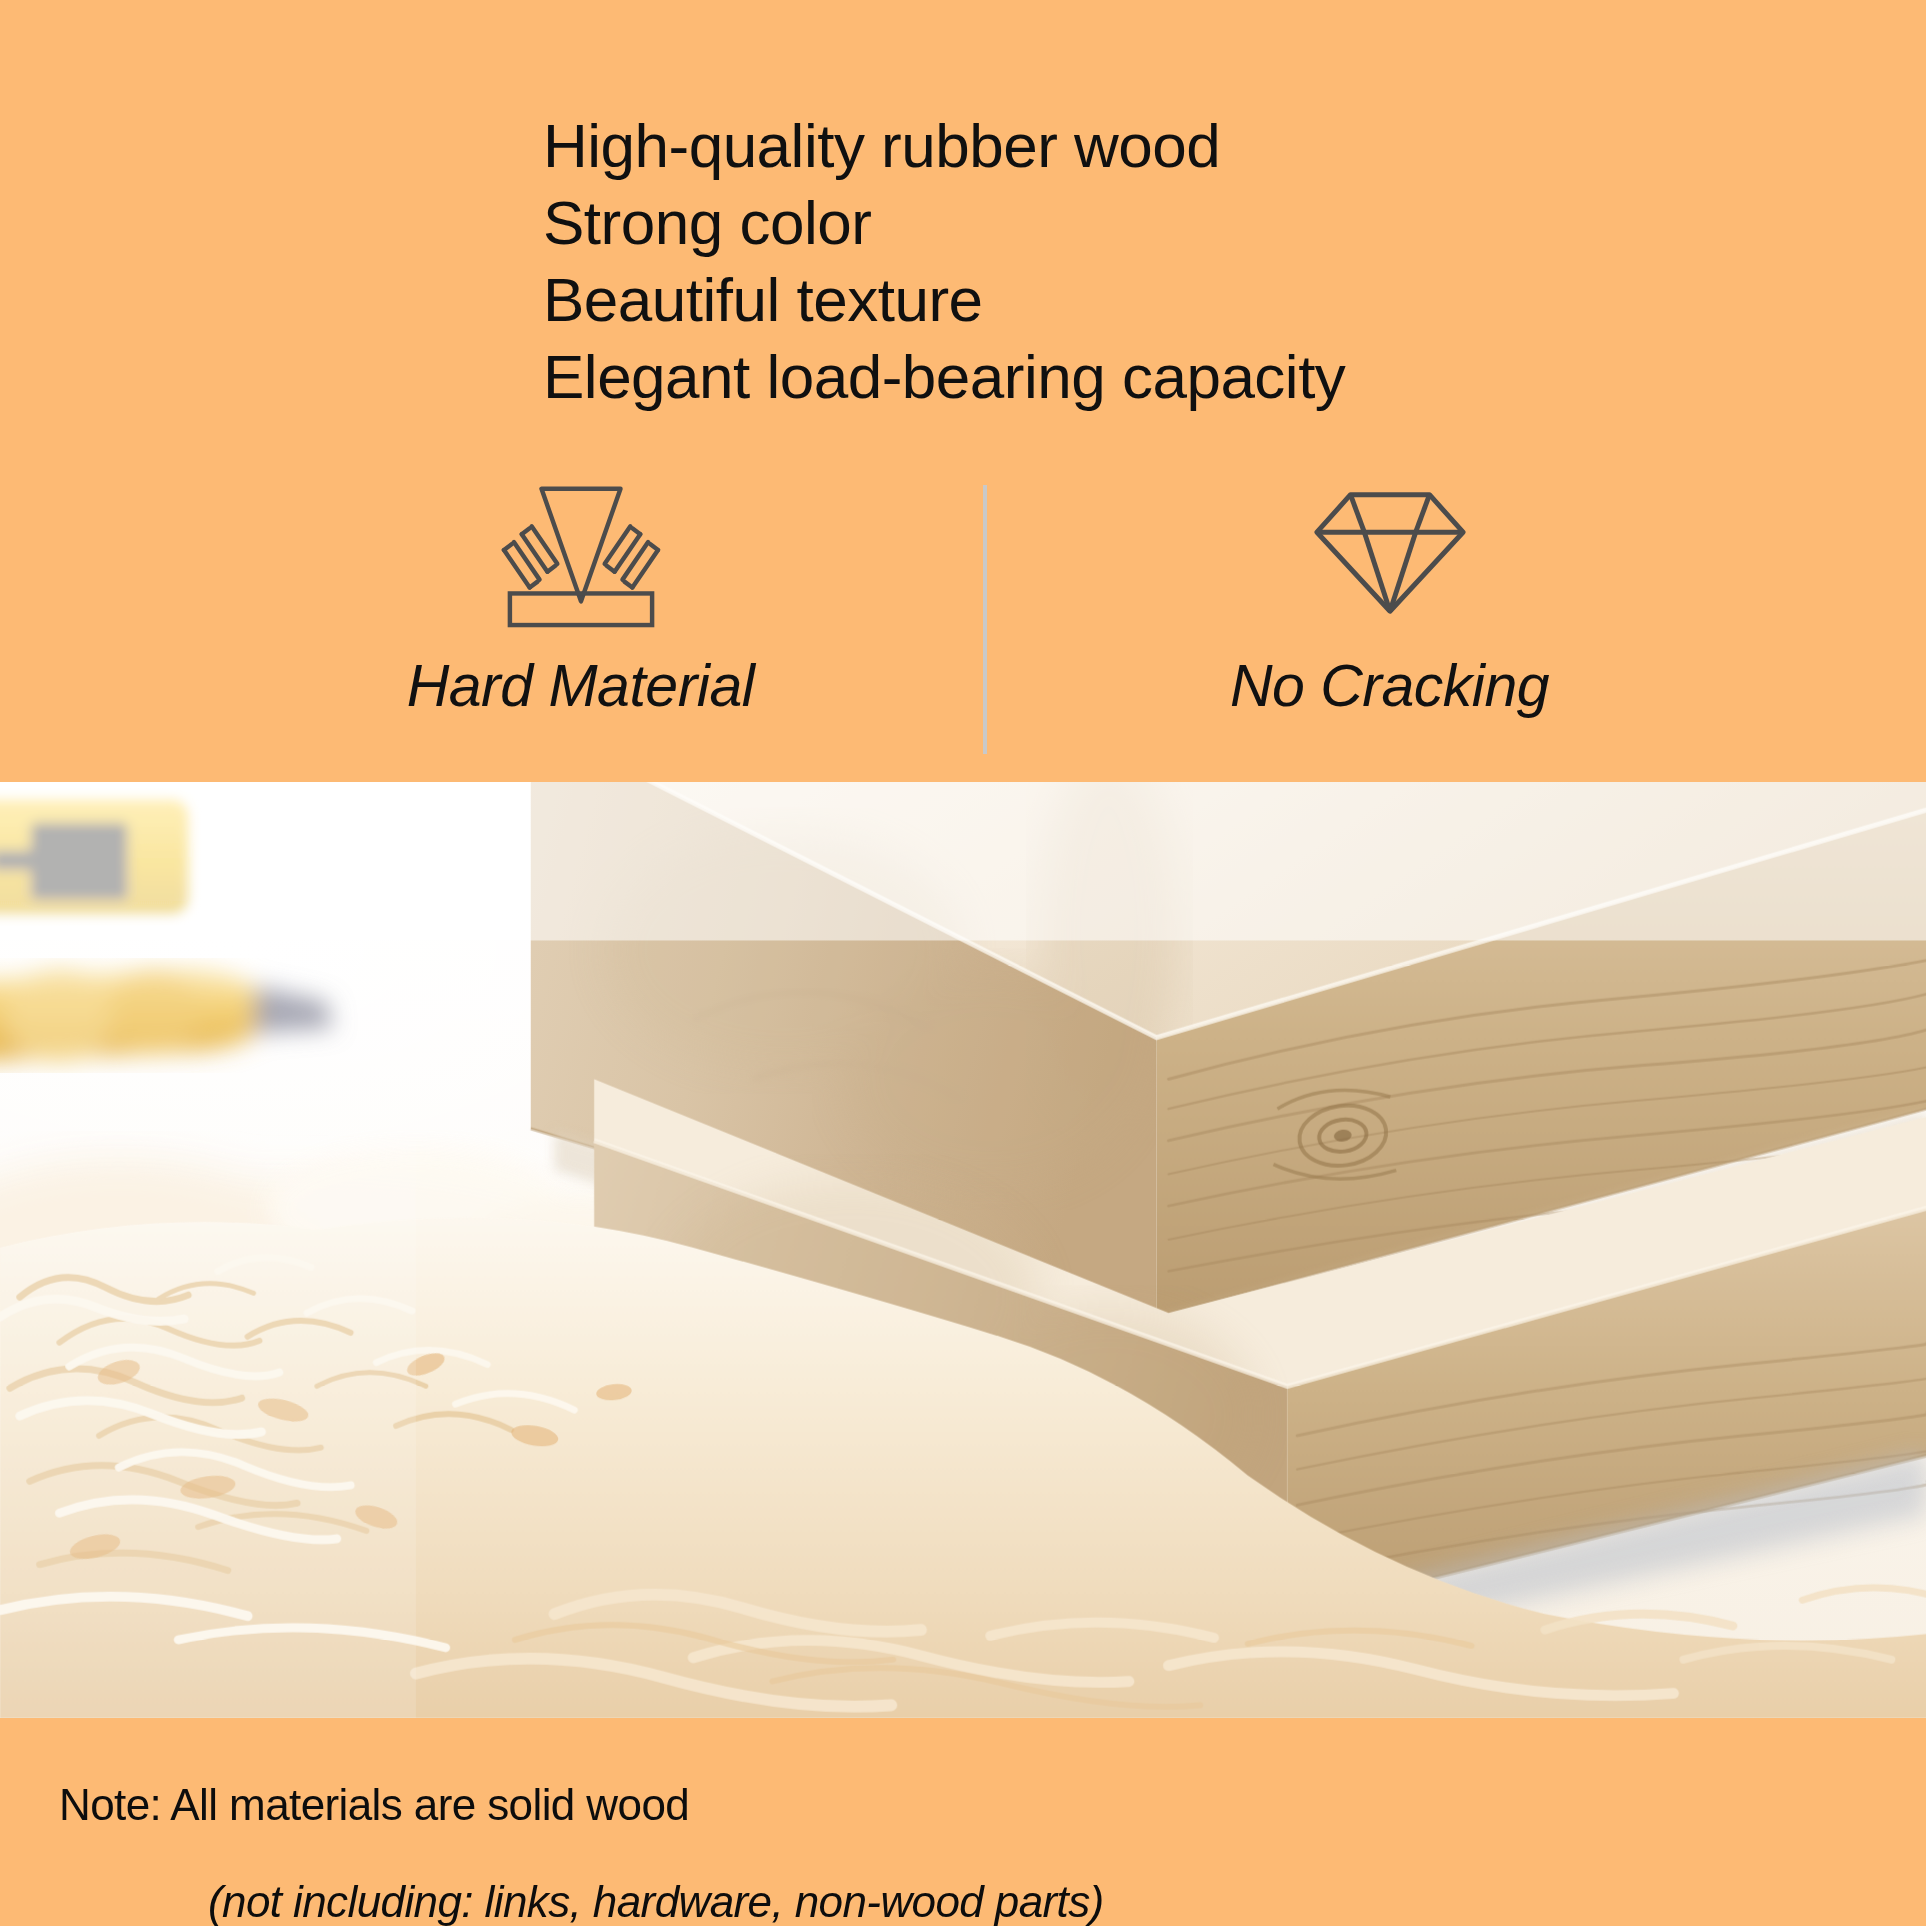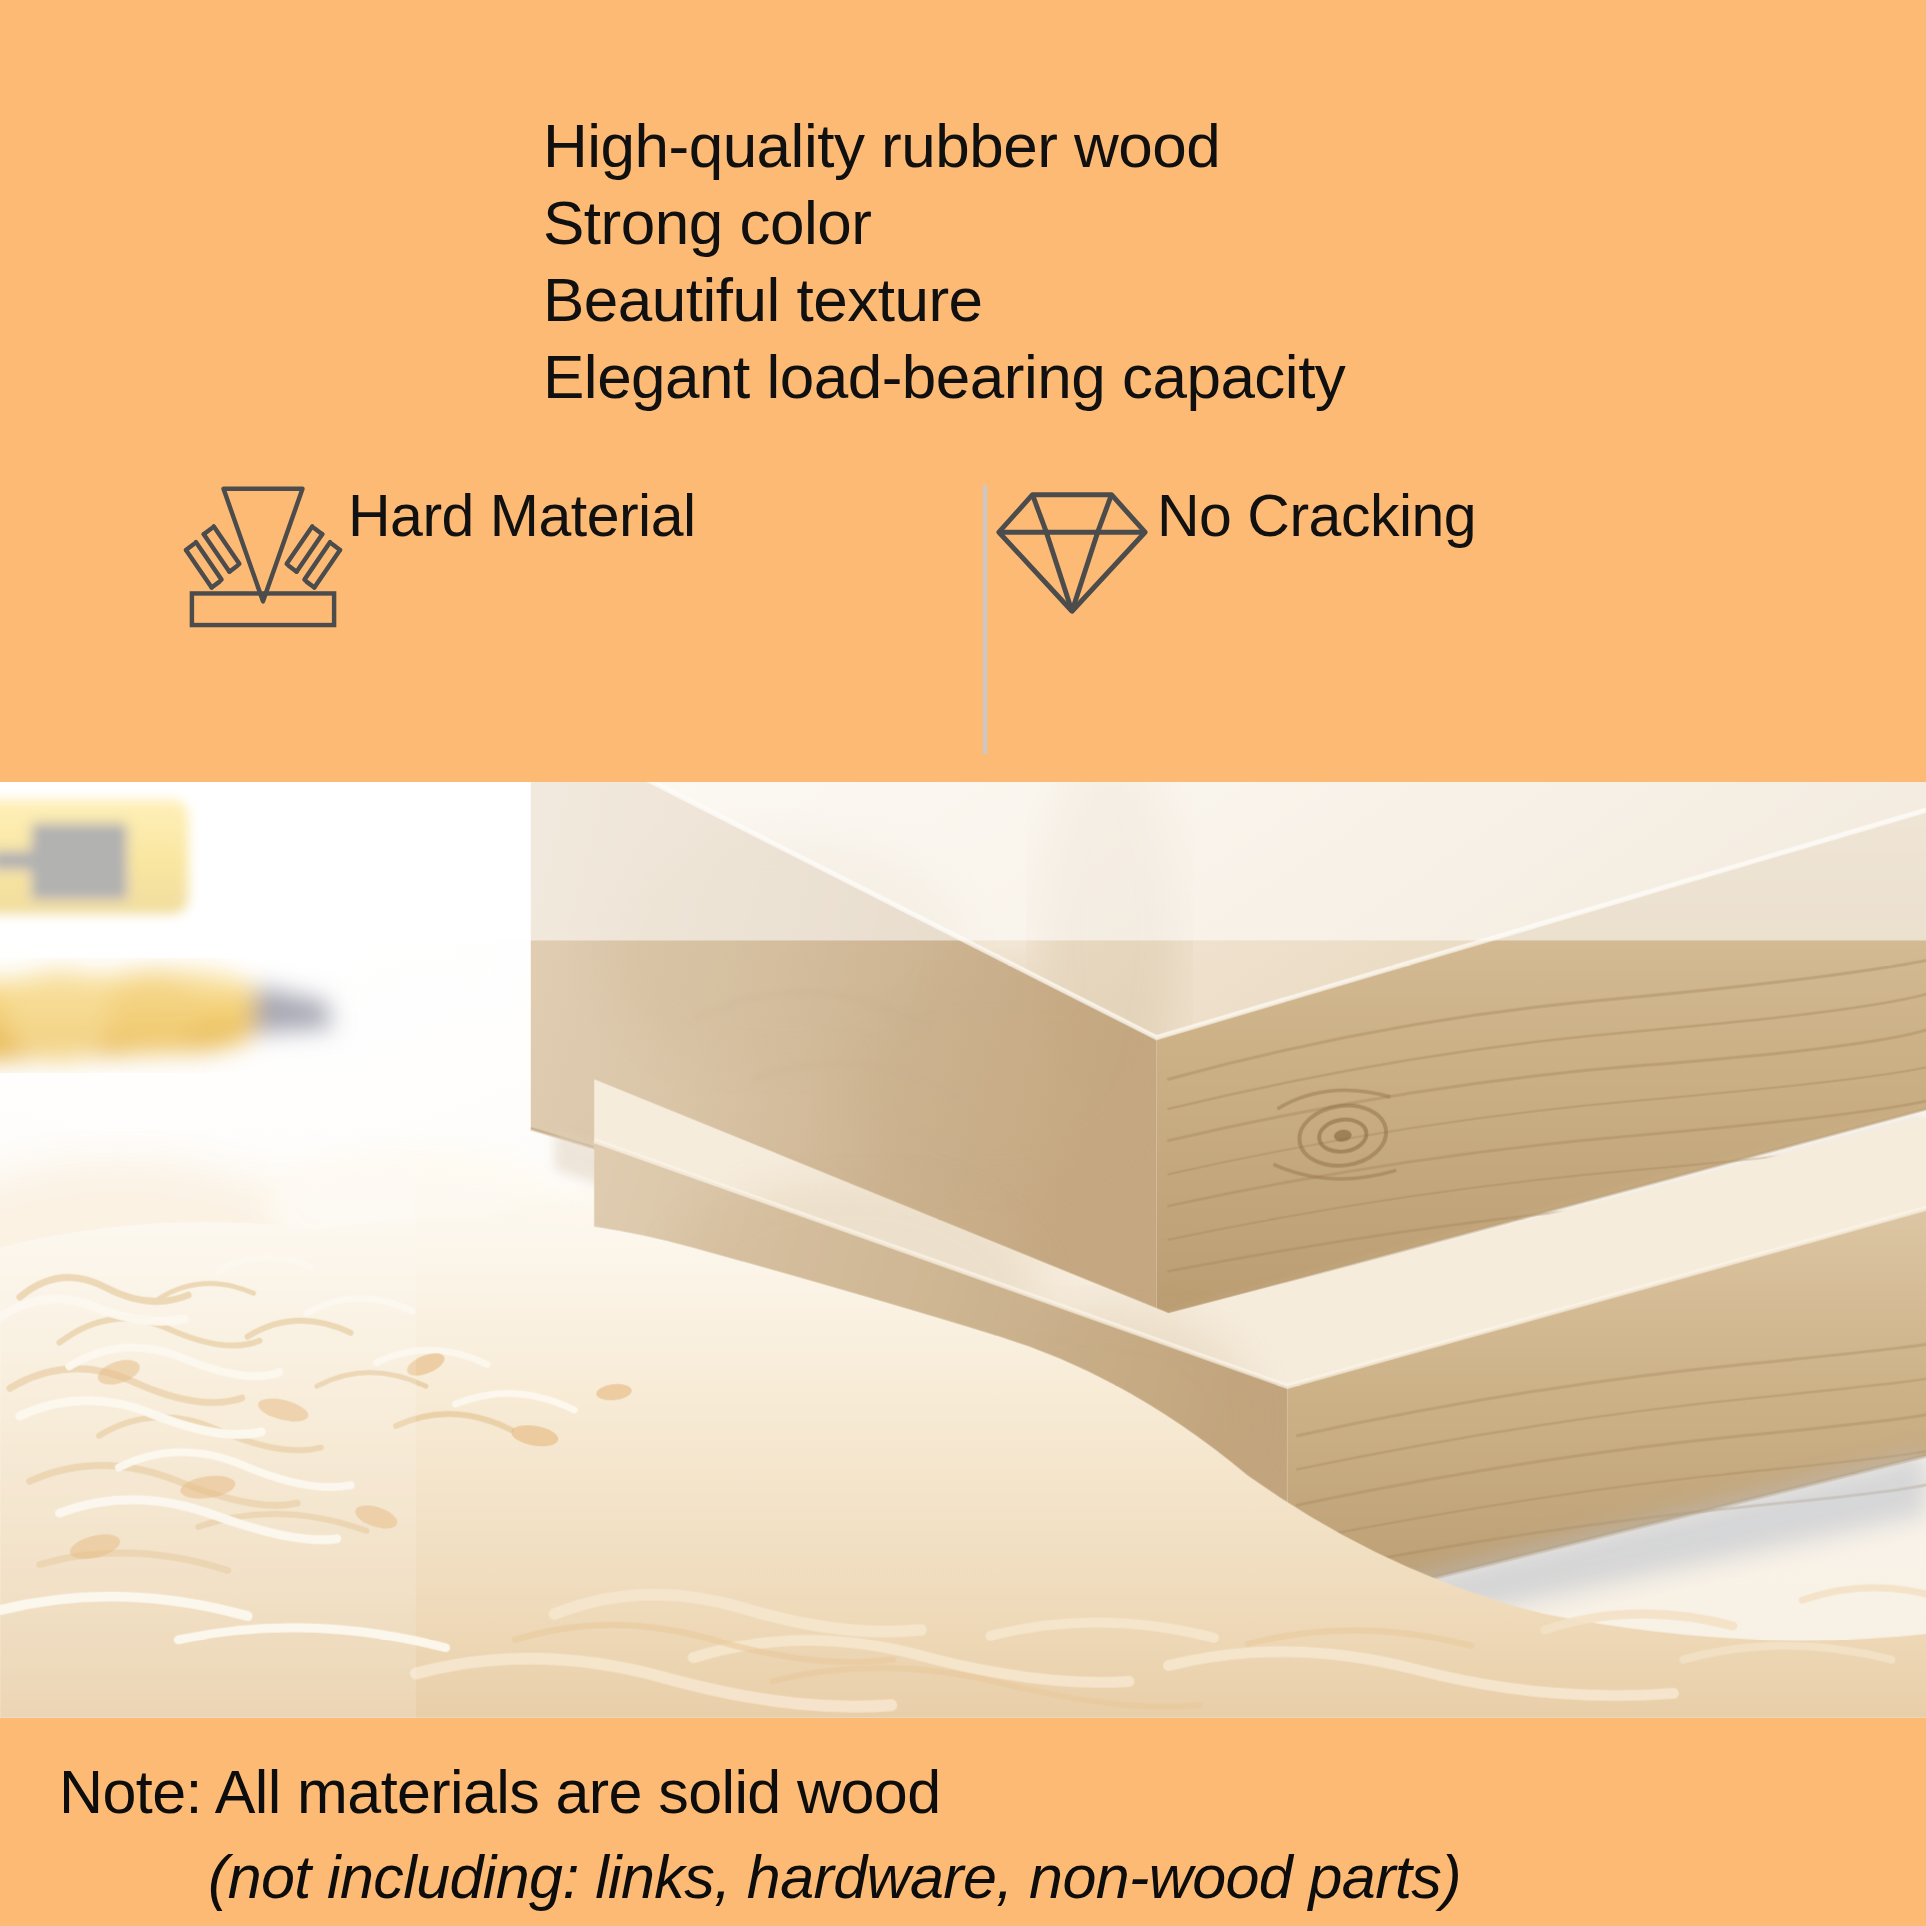--- a/index.html
+++ b/index.html
@@ -42,23 +42,24 @@
     width: 1614px;
     height: 327px;
     display: flex;
     flex-direction: row;
     align-items: stretch;
   }
   .feature {
     flex: 1 1 0;
     position: relative;
     display: flex;
-    flex-direction: row;
-    align-items: flex-start;
+    flex-direction: column;
+    align-items: center;
     justify-content: flex-start;
+    font-style: italic;
   }
   .feature-divider {
     width: 2px;
     background: #c9c9c9;
     margin-top: 20px;
     margin-bottom: 38px;
     flex: 0 0 2px;
   }
   .feature-icon {
     height: 170px;
@@ -93,26 +94,27 @@
 
   
   .note {
     position: absolute;
     left: 59px;
     top: 1750px;
     width: 1841px;
   }
   .note-line {
     font-family: "Liberation Sans", sans-serif;
-    font-size: 61px;
+    font-size: 44px;
     line-height: 85px;
     color: #0d0d0d;
     font-weight: 400;
     letter-spacing: -0.6px;
     white-space: nowrap;
+    margin-top: 12px;
   }
   .note-line-2 { padding-left: 149px; font-style: italic; }
 </style>
 </head>
 <body>
 
 <div id="page">
 
   <div class="headline">
     <div class="headline-line">High-quality rubber wood</div>

